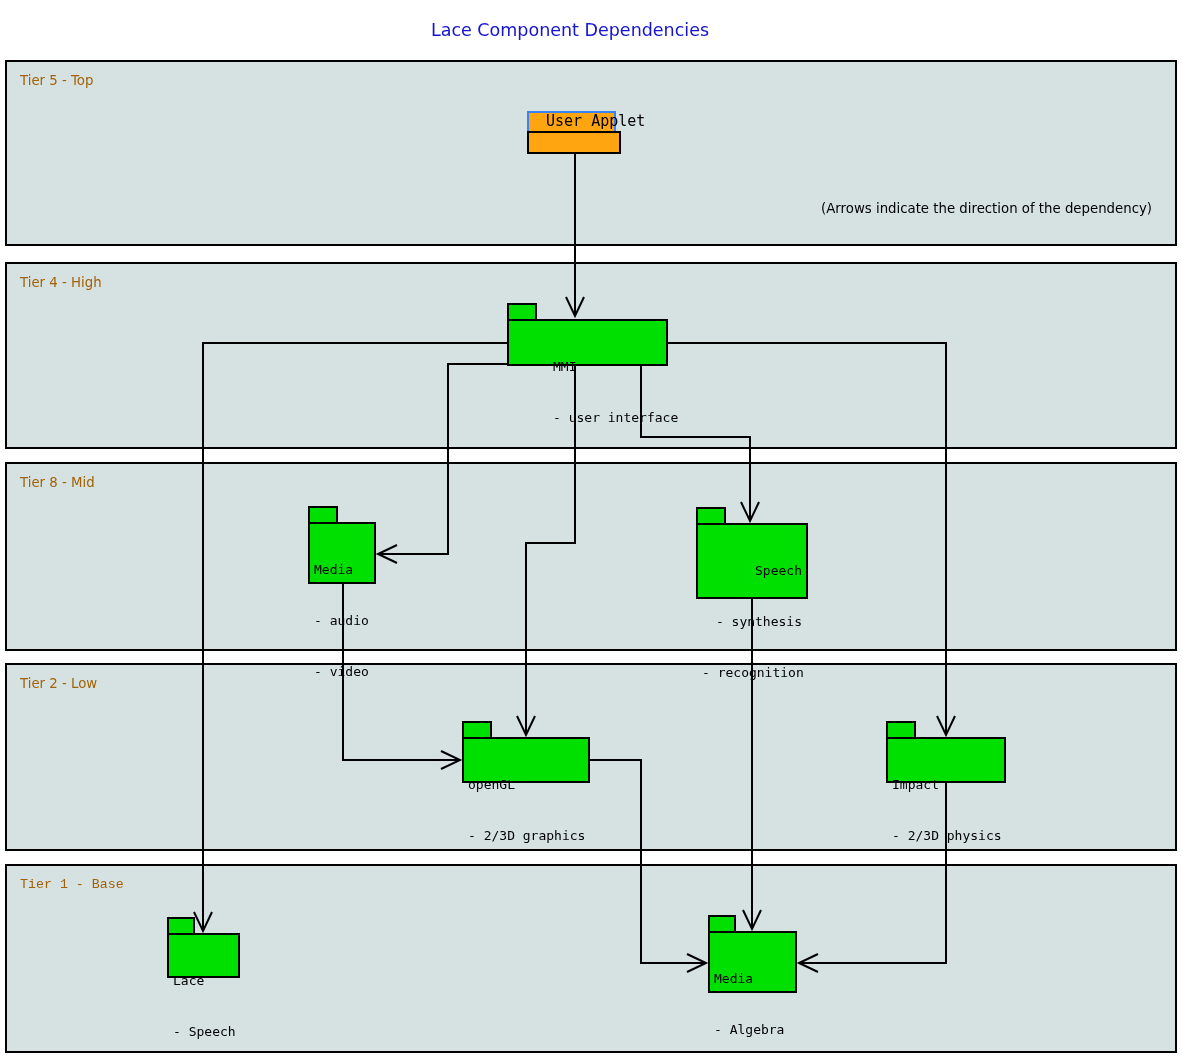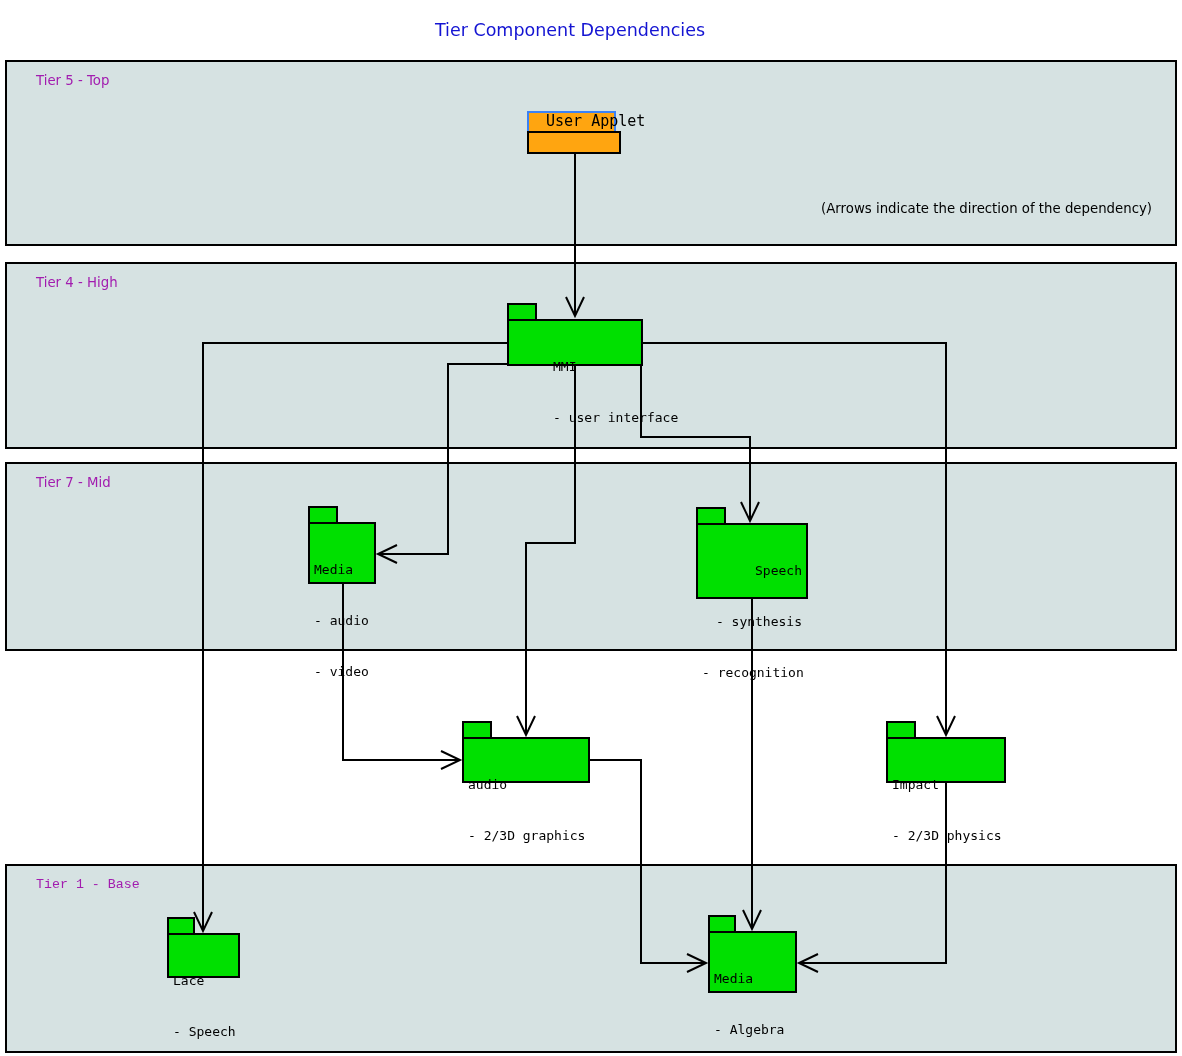--- a/index.html
+++ b/index.html
@@ -12,21 +12,21 @@
     position:absolute; top:20px; left:0; width:1140px;
     text-align:center; font-size:17.5px; color:var(--title-blue,#1414d2);
   }
   .tier {
     position:absolute; left:5px; width:1172px;
     background:var(--tier-fill,#d6e2e2);
     border:2px solid #000; box-sizing:border-box;
   }
   .tier-label {
     position:absolute; top:11px; left:13px;
-    font-size:13.3px; color:#a21caf; white-space:nowrap;margin-left:16px;
+    font-size:13.3px; color:#a16207; white-space:nowrap;
   }
   .annotation {
     position:absolute; top:201px; right:30px;
     font-size:13.3px; color:#000; white-space:nowrap;
   }
   svg.edges { position:absolute; top:0; left:0; z-index:3; }
   .pkg { position:absolute; z-index:4; font-family:"DejaVu Sans Mono", monospace; }
   .pkg-tab {
     width:30px; height:16px; background:var(--green,#00e000);
     border:2px solid #000; box-sizing:border-box; border-bottom:none;
@@ -44,30 +44,33 @@
   .applet-body {
     background:var(--orange,#ffa510); border:2px solid #000; box-sizing:border-box;
     margin-top:-2px;
   }
 </style>
 </head>
 <body>
 
 <div class="canvas">
 
-  <div class="title">Tier Component Dependencies</div>
+  <div class="title">Lace Component Dependencies</div>
 
   <div class="tier" style="top:60px;height:186px;">
     <span class="tier-label">Tier 5 - Top</span>
   </div>
   <div class="tier" style="top:262px;height:187px;">
     <span class="tier-label">Tier 4 - High</span>
   </div>
   <div class="tier" style="top:462px;height:189px;">
-    <span class="tier-label">Tier 7 - Mid</span>
+    <span class="tier-label">Tier 8 - Mid</span>
+  </div>
+  <div class="tier" style="top:663px;height:188px;">
+    <span class="tier-label">Tier 2 - Low</span>
   </div>
   <div class="tier" style="top:864px;height:189px;font-family:Liberation Mono, monospace;">
     <span class="tier-label">Tier 1 - Base</span>
   </div>
 
   <div class="annotation">(Arrows indicate the direction of the dependency)</div>
 
   <svg class="edges" width="1182" height="1056">
     <defs>
       <marker id="arrow" markerUnits="userSpaceOnUse" markerWidth="44" markerHeight="44" refX="22" refY="22" orient="auto">
@@ -86,21 +89,21 @@
     <path d="M946,783 L946,963 L799,963" fill="none" stroke="#000" stroke-width="2" marker-end="url(#arrow)"></path>
   </svg>
 
   <div class="pkg" style="left:527px;top:111px;">
     <div class="applet-tab" style="width:89px;height:22px;">User Applet</div>
     <div class="applet-body" style="width:94px;height:23px;"></div>
   </div>
 
   <div class="pkg" style="left:507px;top:303px;">
     <div class="pkg-tab"></div>
-    <div class="pkg-body" style="width:136px;height:47px;padding-left:44px;">
+    <div class="pkg-body" style="width:161px;height:47px;padding-left:44px;">
       <div>MMI</div>
       <div>- user interface</div>
     </div>
   </div>
 
   <div class="pkg" style="left:308px;top:506px;">
     <div class="pkg-tab"></div>
     <div class="pkg-body" style="width:68px;height:62px;">
       <div>Media</div>
       <div>- audio</div>
@@ -113,21 +116,21 @@
     <div class="pkg-body" style="width:112px;height:76px;text-align:right;">
       <div>Speech</div>
       <div>- synthesis</div>
       <div>- recognition</div>
     </div>
   </div>
 
   <div class="pkg" style="left:462px;top:721px;">
     <div class="pkg-tab"></div>
     <div class="pkg-body" style="width:128px;height:46px;">
-      <div>audio</div>
+      <div>openGL</div>
       <div>- 2/3D graphics</div>
     </div>
   </div>
 
   <div class="pkg" style="left:886px;top:721px;">
     <div class="pkg-tab"></div>
     <div class="pkg-body" style="width:120px;height:46px;">
       <div>Impact</div>
       <div>- 2/3D physics</div>
     </div>

